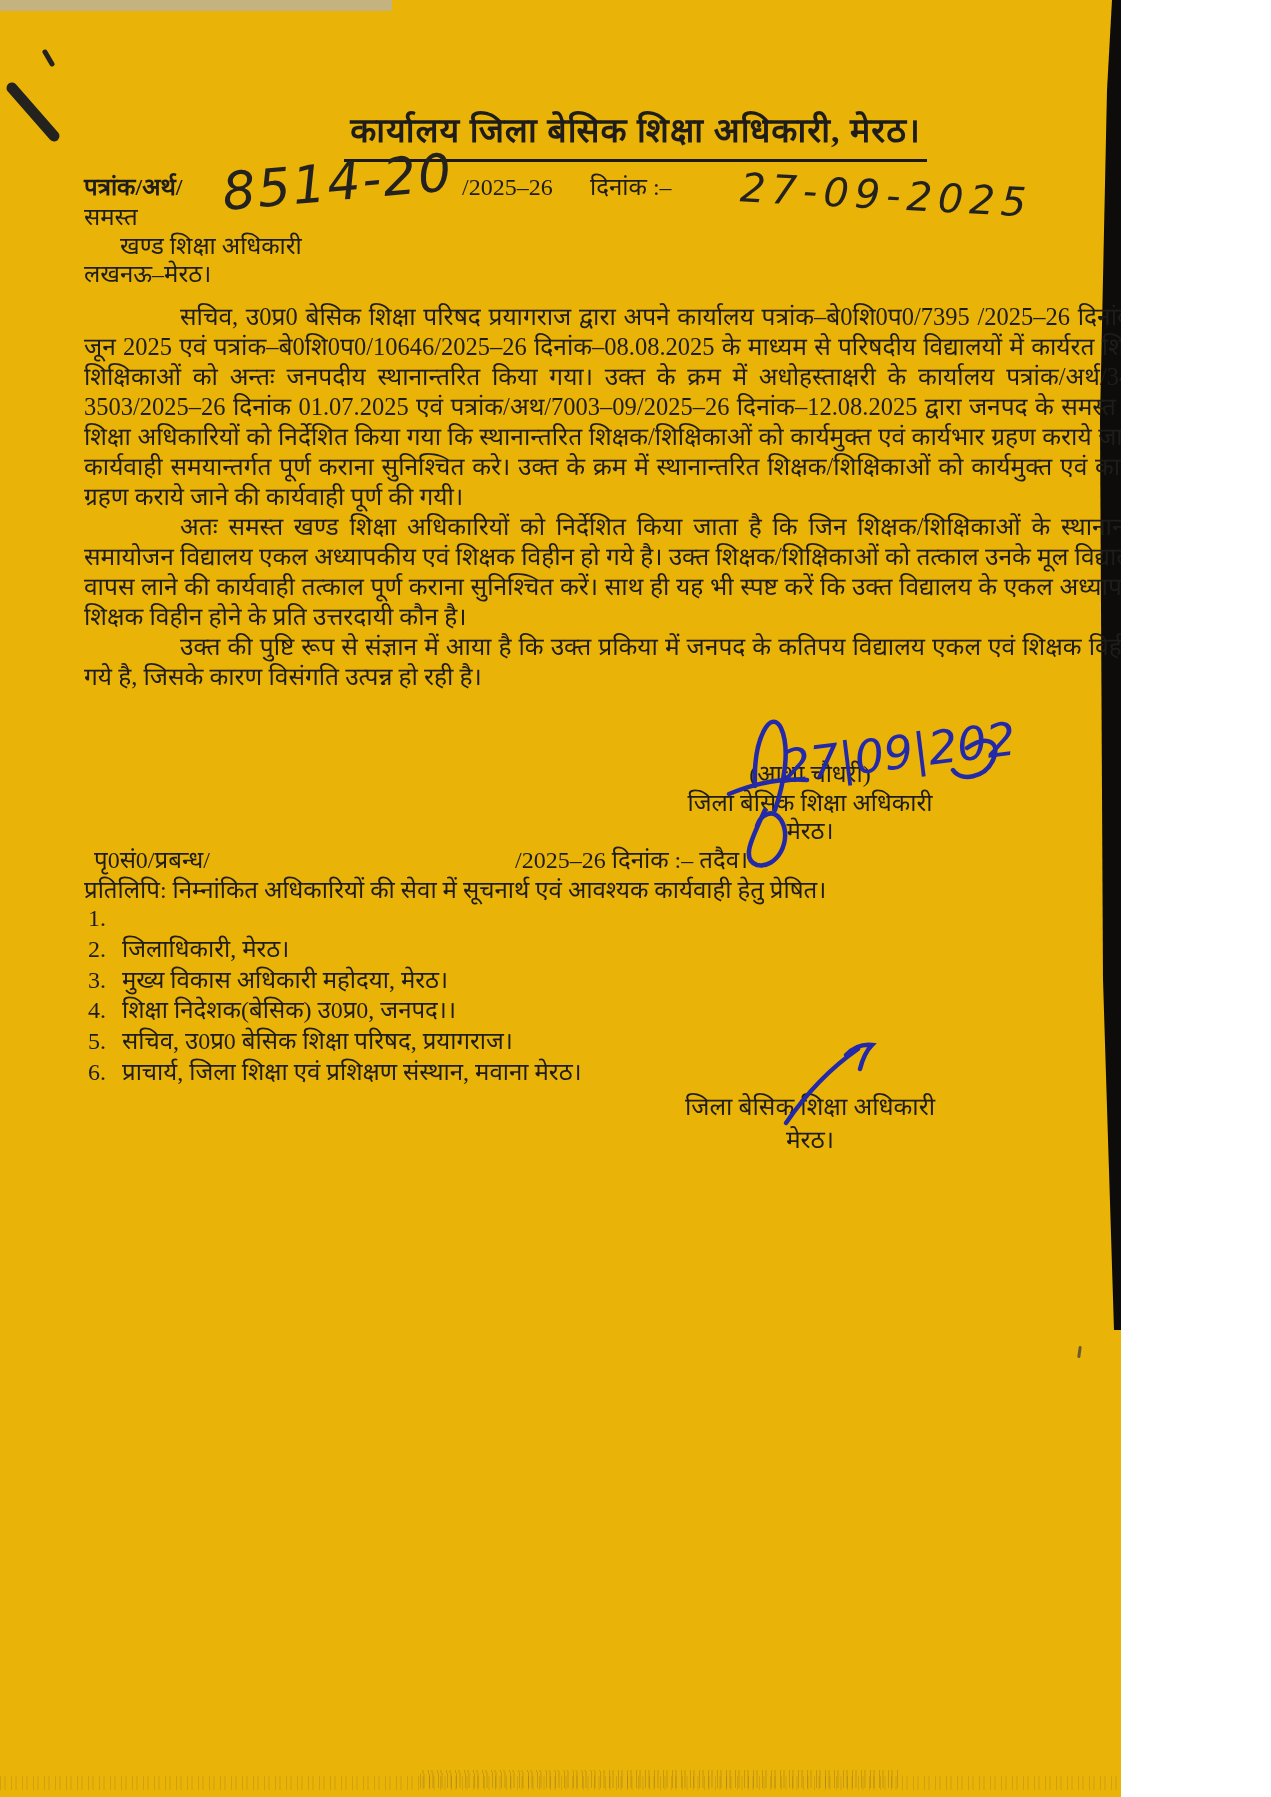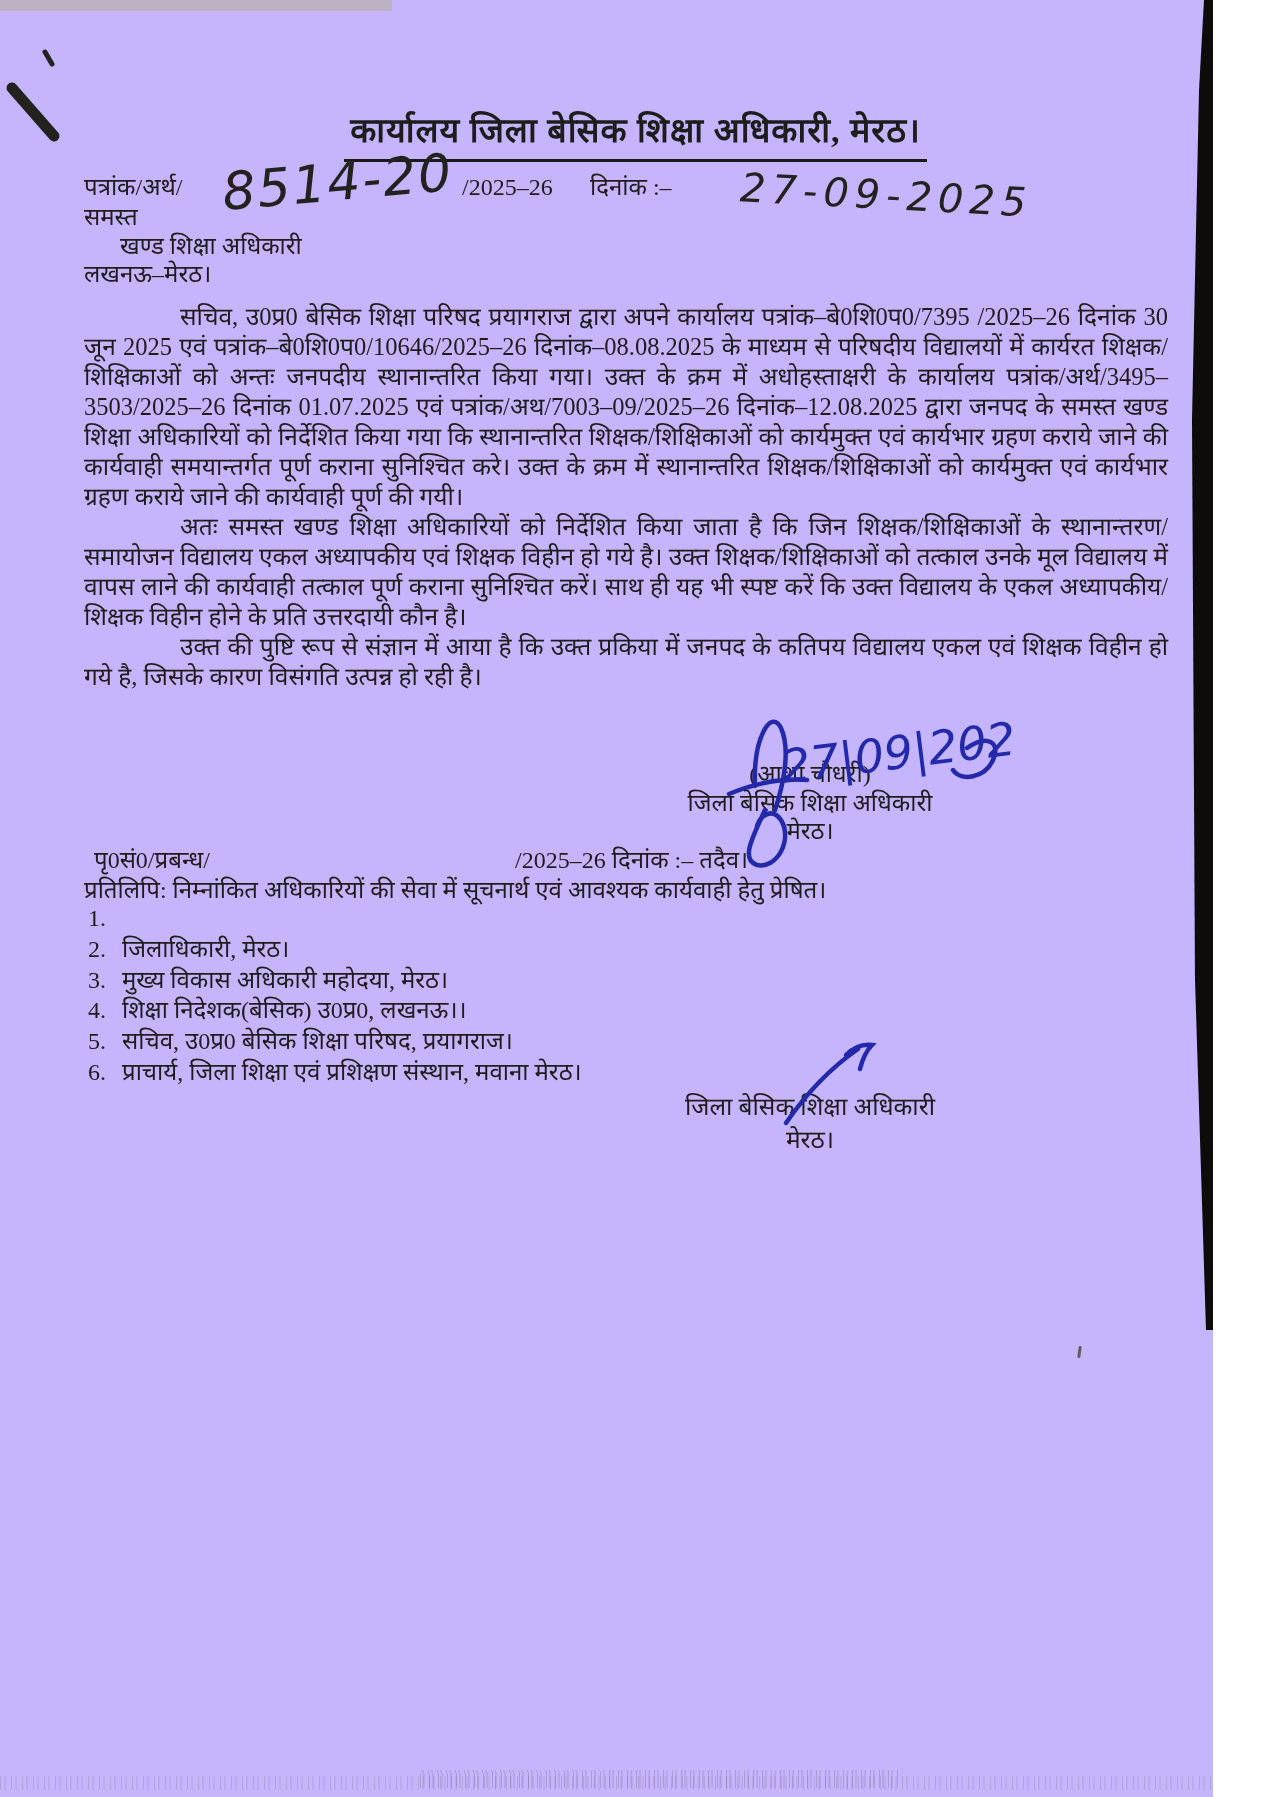--- a/index.html
+++ b/index.html
@@ -1,19 +1,19 @@
 <!DOCTYPE html>
 <html><head>
 <meta charset="utf-8">
 <style>
   html,body{margin:0;padding:0;background:#ffffff;}
   .page{
     position:relative;
-    width:1213px;height:1797px;
-    background:#c4b5fd;
+    width:1121px;height:1797px;
+    background:#eab308;
     overflow:hidden;
     font-family:"Liberation Serif","DejaVu Serif",serif;
     color:#1f1d1b;
   }
   .abs{position:absolute;}
   
   .title-wrap{position:absolute;left:0;top:106px;width:1271px;text-align:center;}
   .title{
     display:inline-block;
     font-size:34px;font-weight:700;letter-spacing:1px;
@@ -95,21 +95,21 @@
 
   <div class="speckle-band"></div>
   <div class="speckle-band2"></div>
   <div class="corner-mark"></div>
   <div class="tiny-tick"></div>
 
   <div class="title-wrap">
     <span class="title">कार्यालय जिला बेसिक शिक्षा अधिकारी, मेरठ।</span>
   </div>
 
-  <span class="abs plain" style="left:84px;top:172px;">पत्रांक/अर्थ/</span>
+  <span class="abs plain" style="left:84px;top:172px;font-weight:bold;">पत्रांक/अर्थ/</span>
   <span class="abs hand-black ref-number" style="left:222px;top:152px;">8514-20</span>
   <span class="abs plain" style="left:462px;top:172px;">/2025–26</span>
   <span class="abs plain" style="left:590px;top:172px;">दिनांक :–</span>
   <span class="abs hand-black ref-date" style="left:740px;top:172px;">27-09-2025</span>
 
   <span class="abs plain" style="left:84px;top:202px;">समस्त</span>
   <span class="abs plain" style="left:84px;top:231px;margin-left:36px;">खण्ड शिक्षा अधिकारी</span>
   <span class="abs plain" style="left:84px;top:259px;">लखनऊ–मेरठ।</span>
 
   <div class="body-text">
@@ -145,21 +145,21 @@
     <div class="rcpt">
       <span class="rcpt-num">2.</span>
       <span>जिलाधिकारी, मेरठ।</span>
     </div>
     <div class="rcpt">
       <span class="rcpt-num">3.</span>
       <span>मुख्य विकास अधिकारी महोदया, मेरठ।</span>
     </div>
     <div class="rcpt">
       <span class="rcpt-num">4.</span>
-      <span>शिक्षा निदेशक(बेसिक) उ0प्र0, लखनऊ।।</span>
+      <span>शिक्षा निदेशक(बेसिक) उ0प्र0, जनपद।।</span>
     </div>
     <div class="rcpt">
       <span class="rcpt-num">5.</span>
       <span>सचिव, उ0प्र0 बेसिक शिक्षा परिषद, प्रयागराज।</span>
     </div>
     <div class="rcpt">
       <span class="rcpt-num">6.</span>
       <span>प्राचार्य, जिला शिक्षा एवं प्रशिक्षण संस्थान, मवाना मेरठ।</span>
     </div>
   </div>

